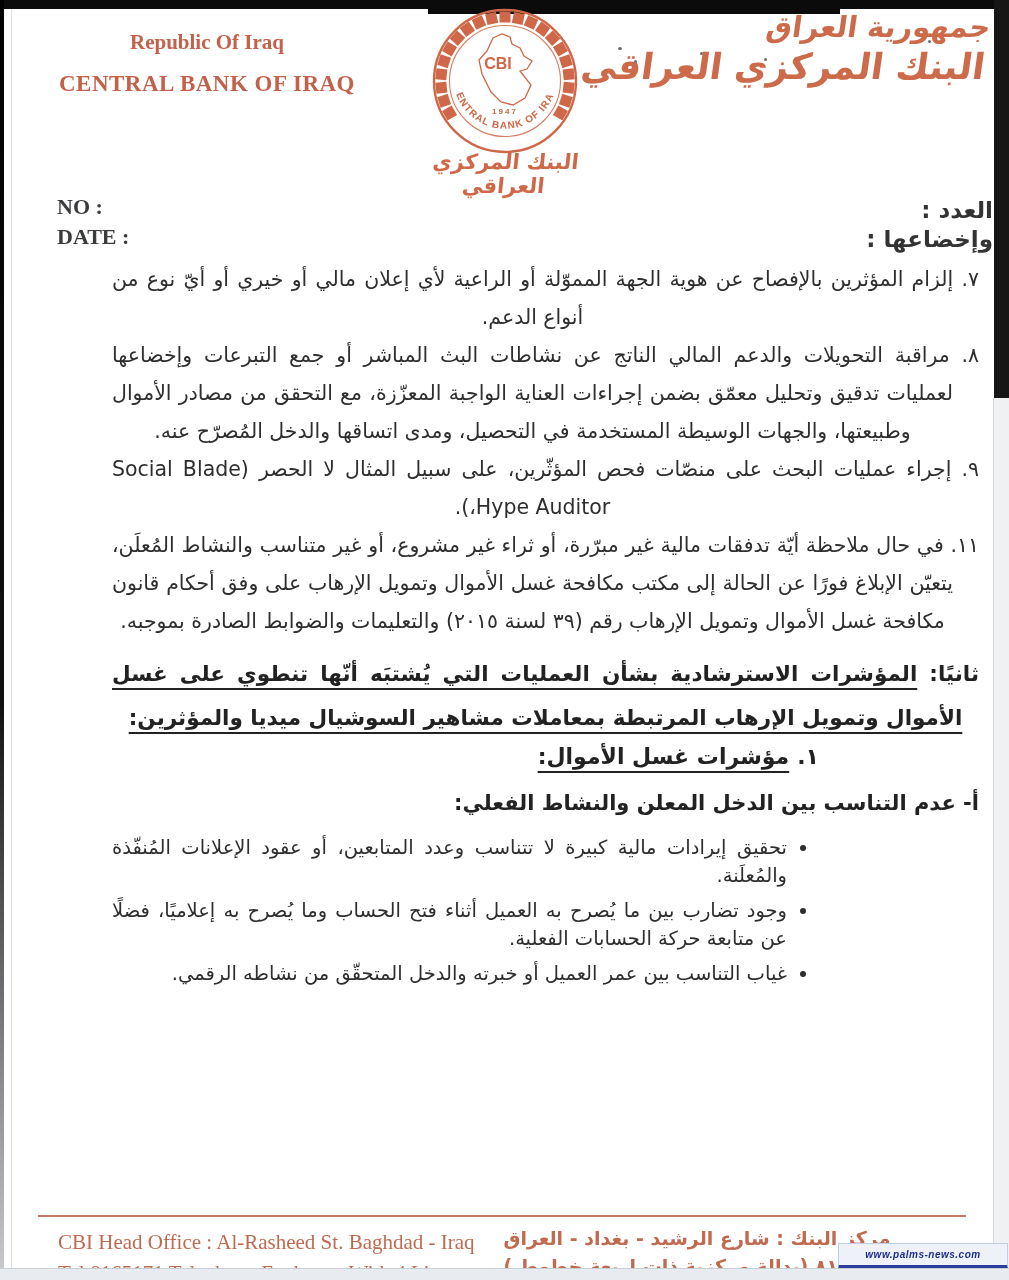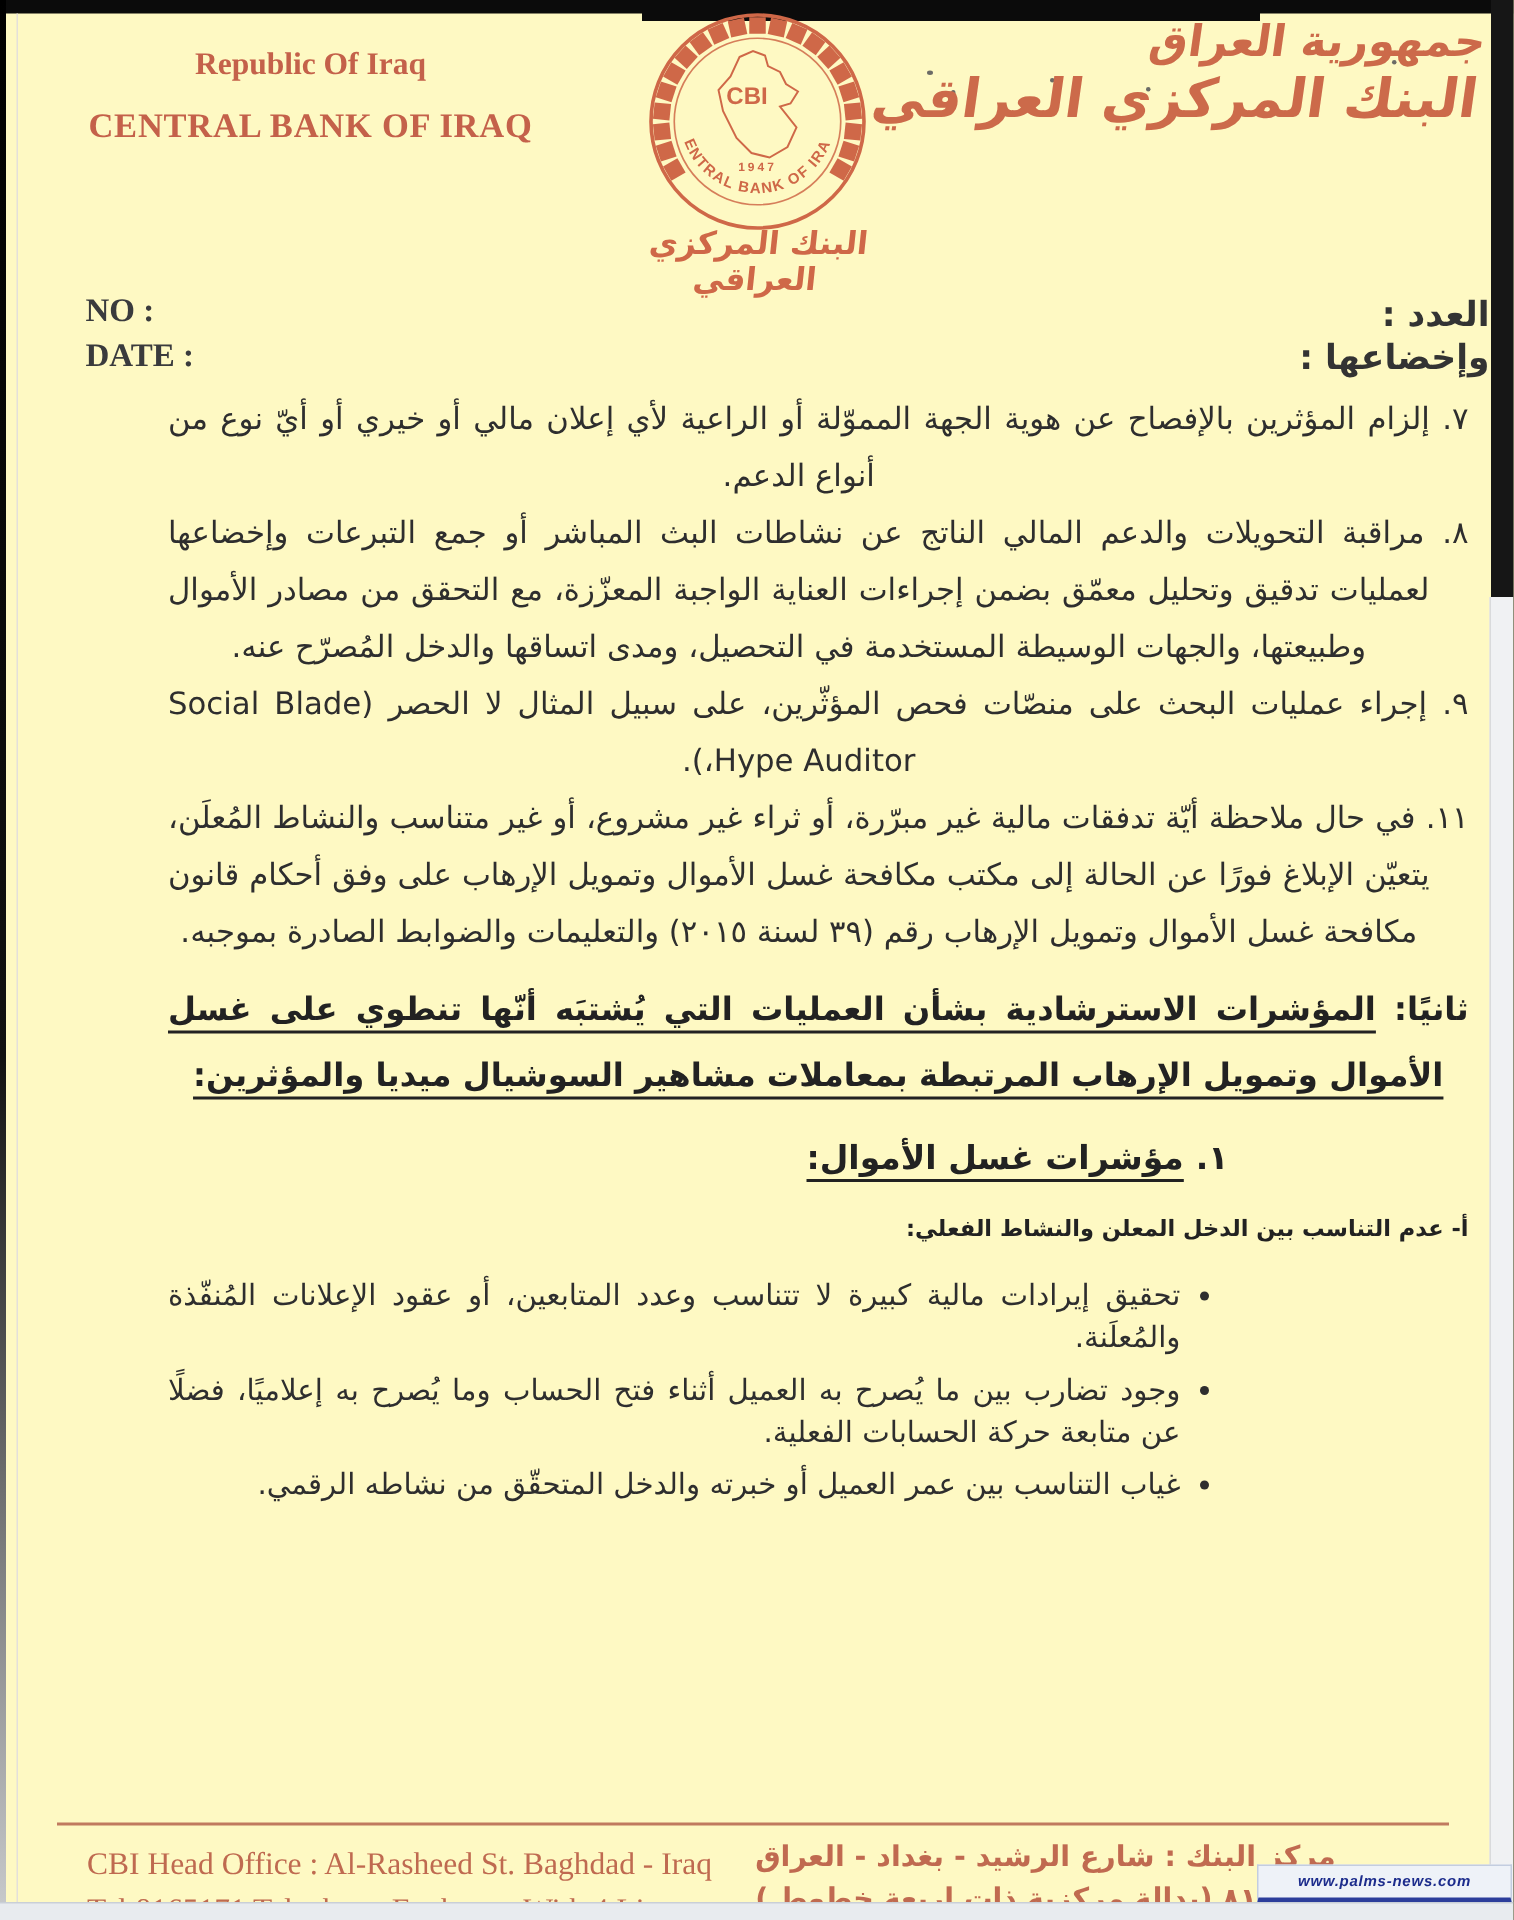--- a/index.html
+++ b/index.html
@@ -1,16 +1,16 @@
 <!DOCTYPE html>
 <html lang="ar"><head>
 <meta charset="utf-8">
 <style>
   html,body{margin:0;padding:0;background:#222;}
-  .page{position:relative;width:1009px;height:1280px;margin:0 auto;background:#fef9c3;overflow:hidden;
+  .page{position:relative;width:1009px;height:1280px;margin:0 auto;background:#ffffff;overflow:hidden;
         font-family:"DejaVu Sans",sans-serif;color:#303030;}
   
   .top-bar{position:absolute;top:0;left:0;width:1009px;height:9px;background:#0b0b0b;}
   .top-bar-mid{position:absolute;top:0;left:428px;width:412px;height:14px;background:#0b0b0b;}
   .right-dark{position:absolute;top:0;right:0;width:15px;height:398px;background:#161616;}
   .right-light{position:absolute;top:398px;right:0;width:15px;height:882px;background:#f0f1f3;border-left:1px solid #d9dadc;}
   .left-dark{position:absolute;top:0;left:0;width:4px;height:1280px;
              background:linear-gradient(#000 0%,#111 55%,#caccce 100%);}
   .edge-line{position:absolute;top:9px;left:11px;width:1px;height:1271px;background:#e3e0da;}
   .bottom-bar{position:absolute;bottom:0;left:0;width:1009px;height:11px;background:#e8ebef;border-top:1px solid #c9cfd7;}
@@ -36,23 +36,23 @@
           font-weight:bold;font-size:23px;color:#333;line-height:29px;}
 
   
   .body{position:absolute;top:260px;left:112px;width:867px;height:955px;direction:rtl;overflow:hidden;}
   .item{font-size:20.5px;line-height:38px;text-align:justify;text-align-last:center;
         padding-right:26px;text-indent:-26px;color:#2e2e2e;}
   .item .num{font-weight:500;}
   .sec2{margin-top:12px;font-size:21.5px;font-weight:bold;line-height:44px;
         text-align:justify;text-align-last:center;color:#222;}
   .u{text-decoration:underline;text-underline-offset:7px;text-decoration-thickness:2px;}
-  .sub1{margin-top:16px;padding-right:160px;text-align:right;font-size:22px;font-weight:bold;color:#222;line-height:34px;}
+  .sub1{margin-top:0;padding-right:160px;text-align:right;font-size:22px;font-weight:bold;color:#222;line-height:34px;}
   .sub1 .num{text-decoration:none;margin-left:8px;}
-  .sub1a{margin-top:14px;text-align:right;font-size:15px;font-weight:bold;color:#222;line-height:30px;}
+  .sub1a{margin-top:14px;text-align:right;font-size:21px;font-weight:bold;color:#222;line-height:30px;}
   .bullets{margin:16px 170px 12px 0;padding:0 22px 0 0;}
   .bullets li{font-size:19.5px;line-height:27.5px;text-align:justify;margin-bottom:8px;color:#2e2e2e;}
 
   
   .foot-rule{position:absolute;left:38px;top:1215px;width:928px;height:2px;background:#c07a5f;}
   .foot-en{position:absolute;left:58px;top:1227px;font-family:"Liberation Serif",serif;
            font-size:21px;color:#bf6a50;line-height:31px;white-space:nowrap;}
   .foot-en .suffix{font-family:"DejaVu Sans",sans-serif;color:#4a4a48;font-size:18px;margin-left:34px;}
   .foot-ar{position:absolute;right:42px;top:1224px;direction:rtl;text-align:left;
            font-size:19px;font-weight:600;color:#c06a50;line-height:28px;white-space:nowrap;}

